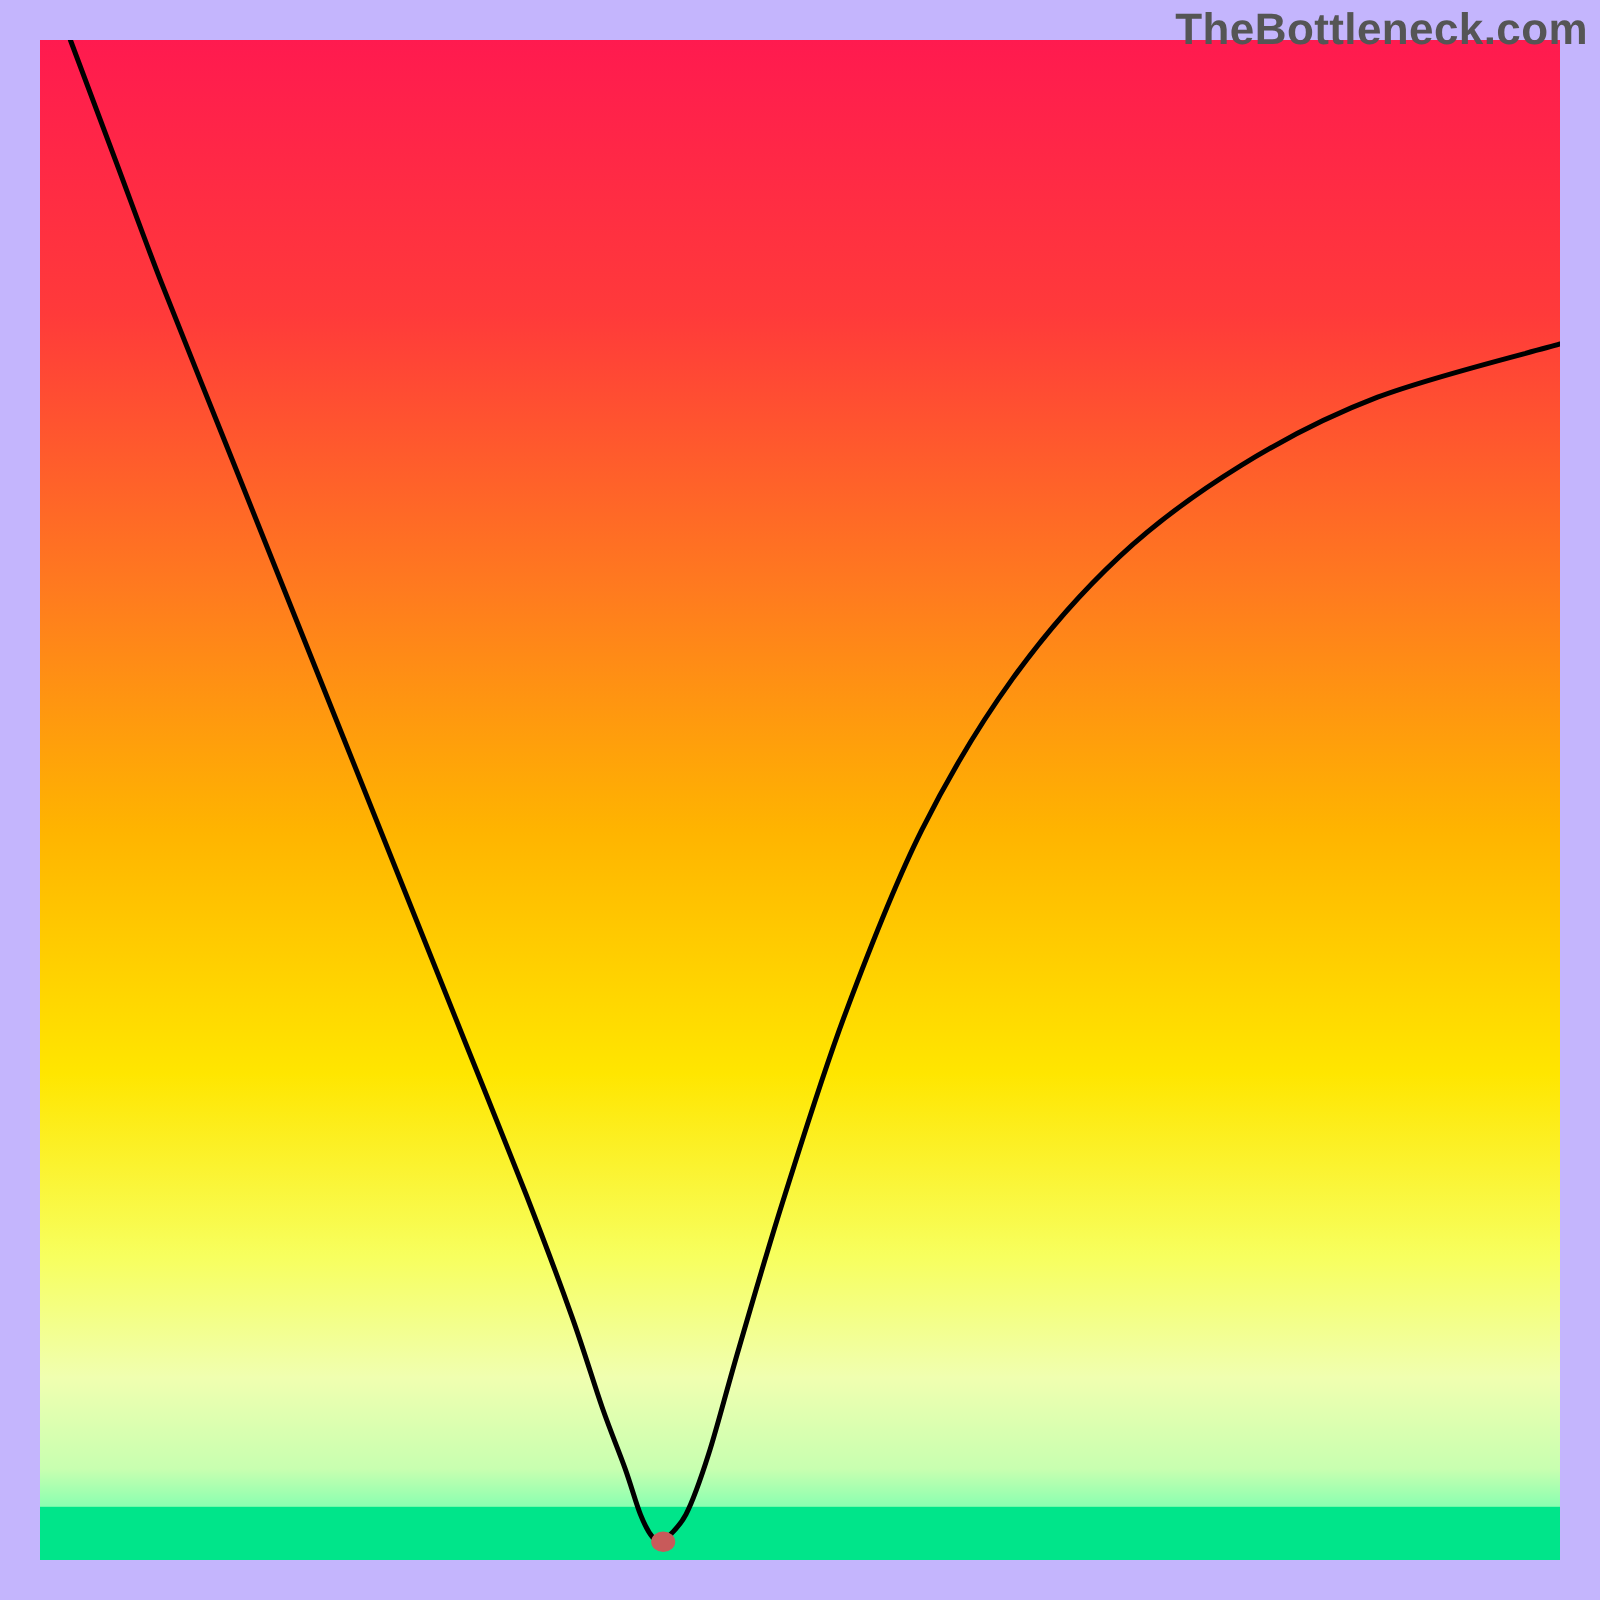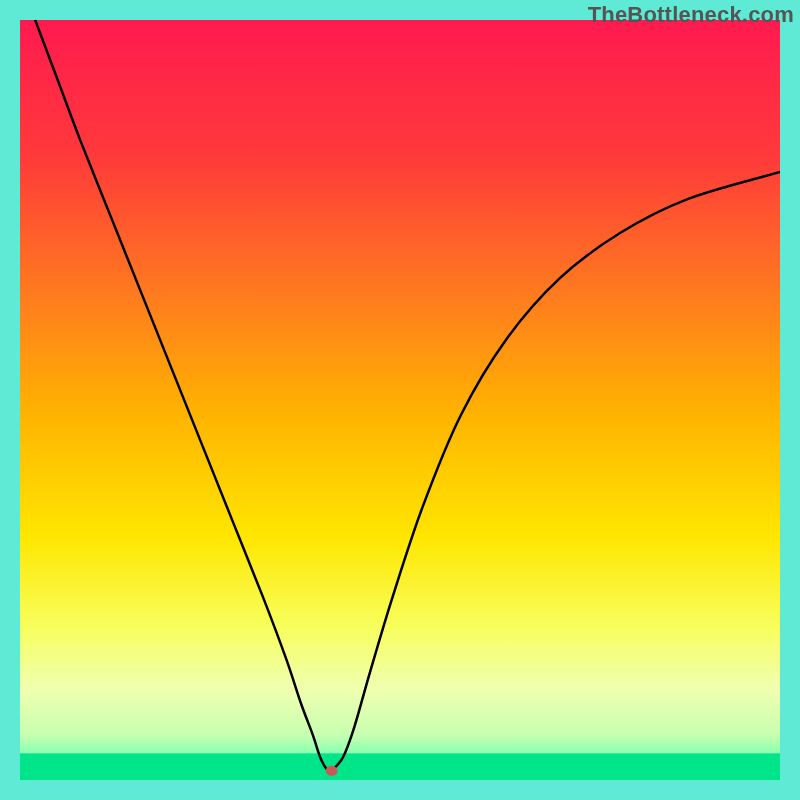--- a/index.html
+++ b/index.html
@@ -8,21 +8,21 @@
     width: 800px;
     height: 800px;
     overflow: hidden;
     background: #000;
     font-family: Arial, Helvetica, sans-serif;
   }
   .frame {
     position: relative;
     width: 800px;
     height: 800px;
-    background: #5eead4;
+    background: #c4b5fd;
   }
   .plot {
     position: absolute;
     left: 20px;
     top: 20px;
     width: 760px;
     height: 760px;
     box-sizing: border-box;
   }
   .watermark {

